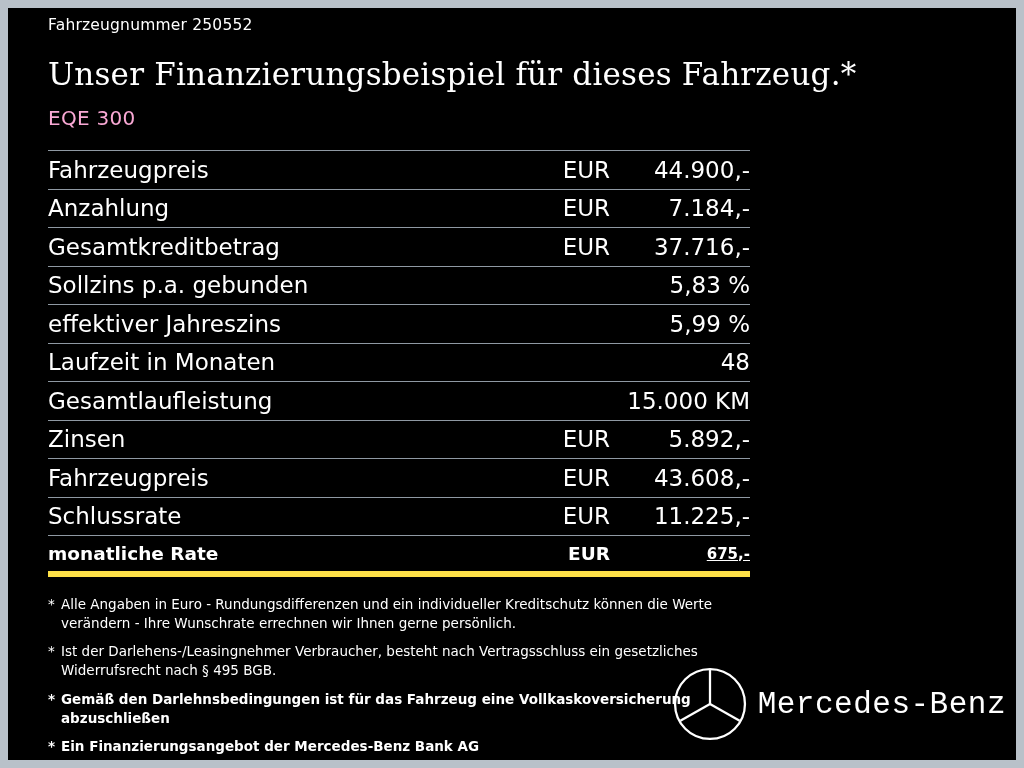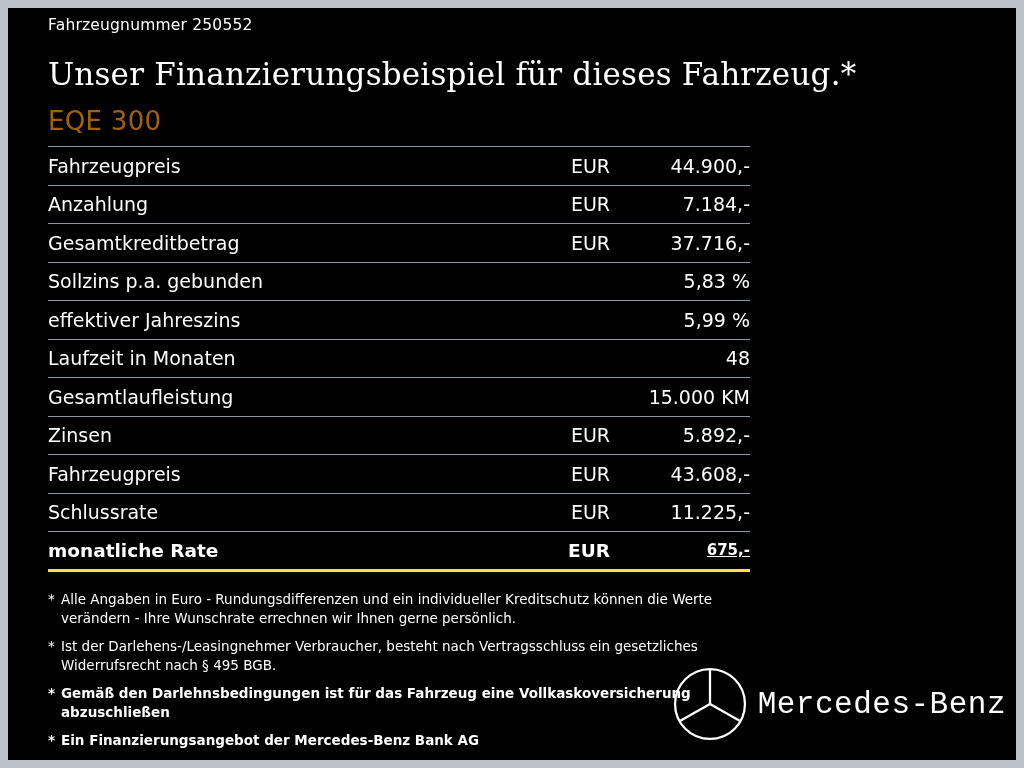--- a/index.html
+++ b/index.html
@@ -39,42 +39,42 @@
   .headline {
     font-family: "DejaVu Serif", serif;
     font-size: 31px;
     font-weight: normal;
     color: #ffffff;
     letter-spacing: 0.2px;
     margin: 6px 0 14px 0;
     white-space: nowrap;
   }
   .model {
-    font-size: 26px;
-    color: #a16207;
-    margin-bottom: 10px;
+    font-size: 20px;
+    color: #f9a8d4;
+    margin-bottom: 20px;
     letter-spacing: 0.3px;
   }
   table.finance {
     width: 702px;
     border-collapse: collapse;
     table-layout: fixed;
   }
   table.finance tr {
     height: 38.5px;
   }
   table.finance td {
     border-top: 1px solid #8f99a3;
     padding: 0;
     vertical-align: middle;
-    font-size: 19px;
+    font-size: 23px;
     color: #ffffff;
   }
   table.finance tr:last-child td {
-    border-bottom: 3px solid #fde047;
+    border-bottom: 6px solid #fde047;
   }
   td.label {
     width: 470px;
     padding-left: 4px;
   }
   td.cur {
     width: 92px;
     text-align: right;
     padding-right: 10px;
   }

